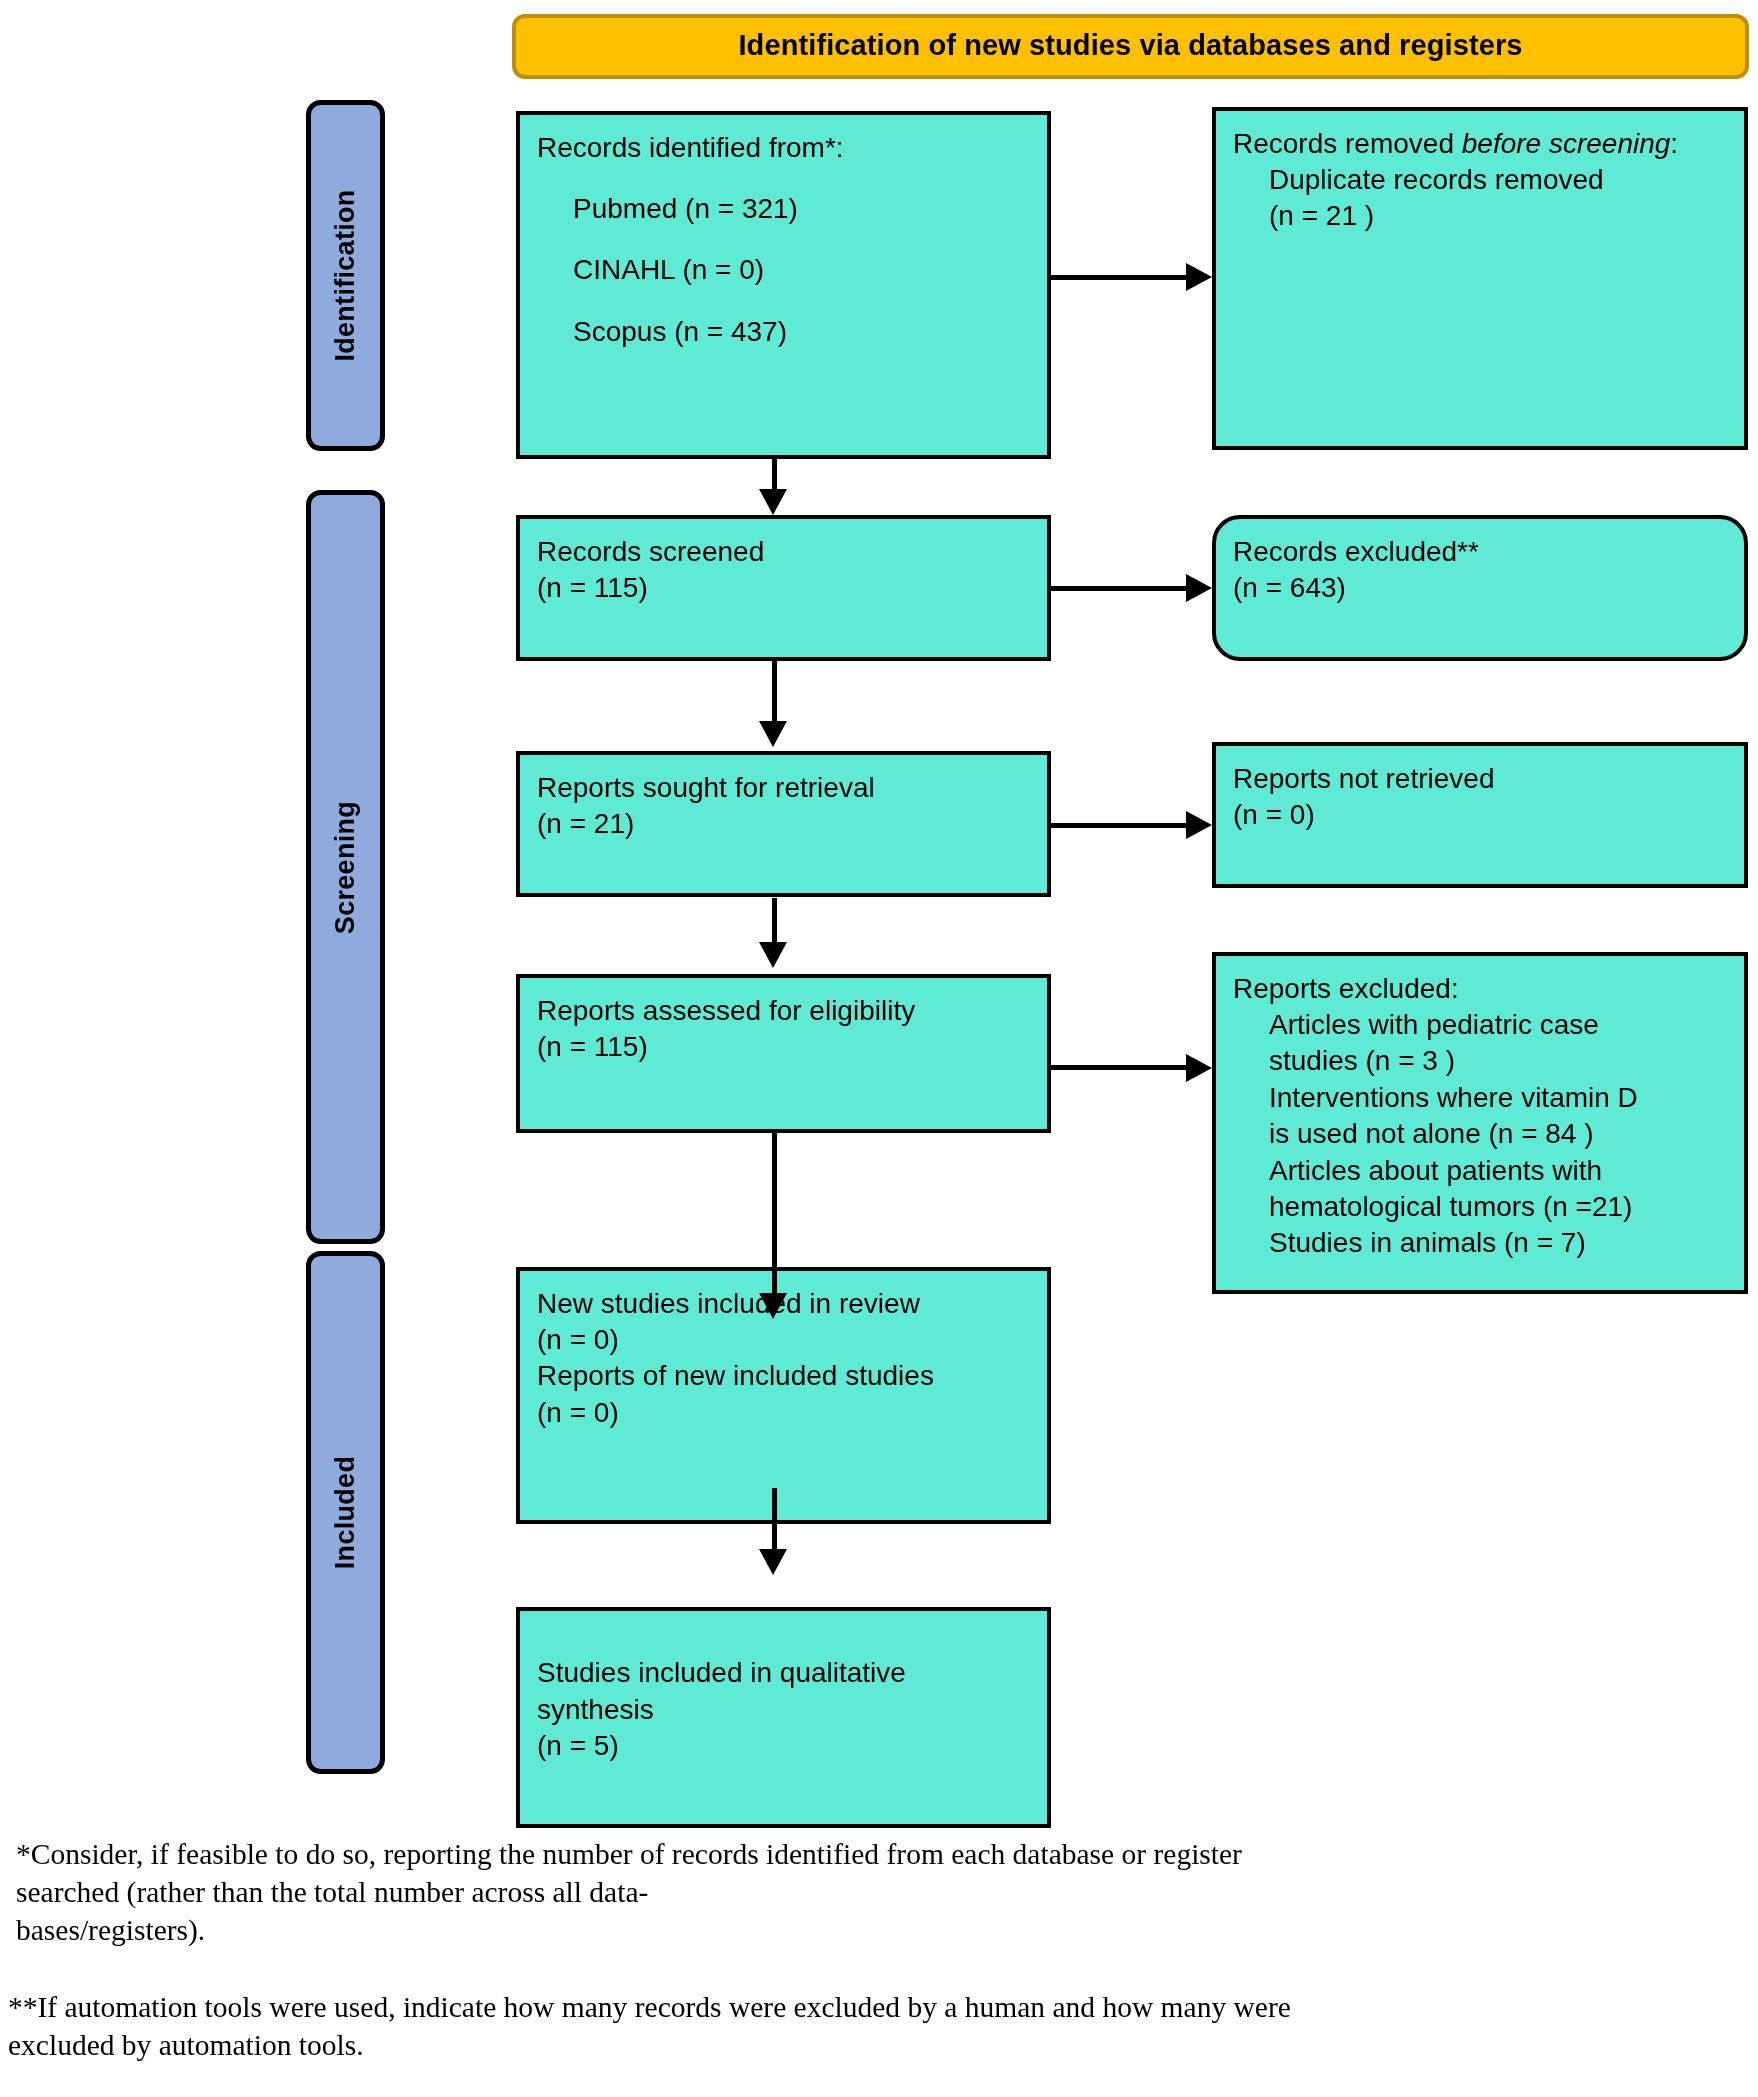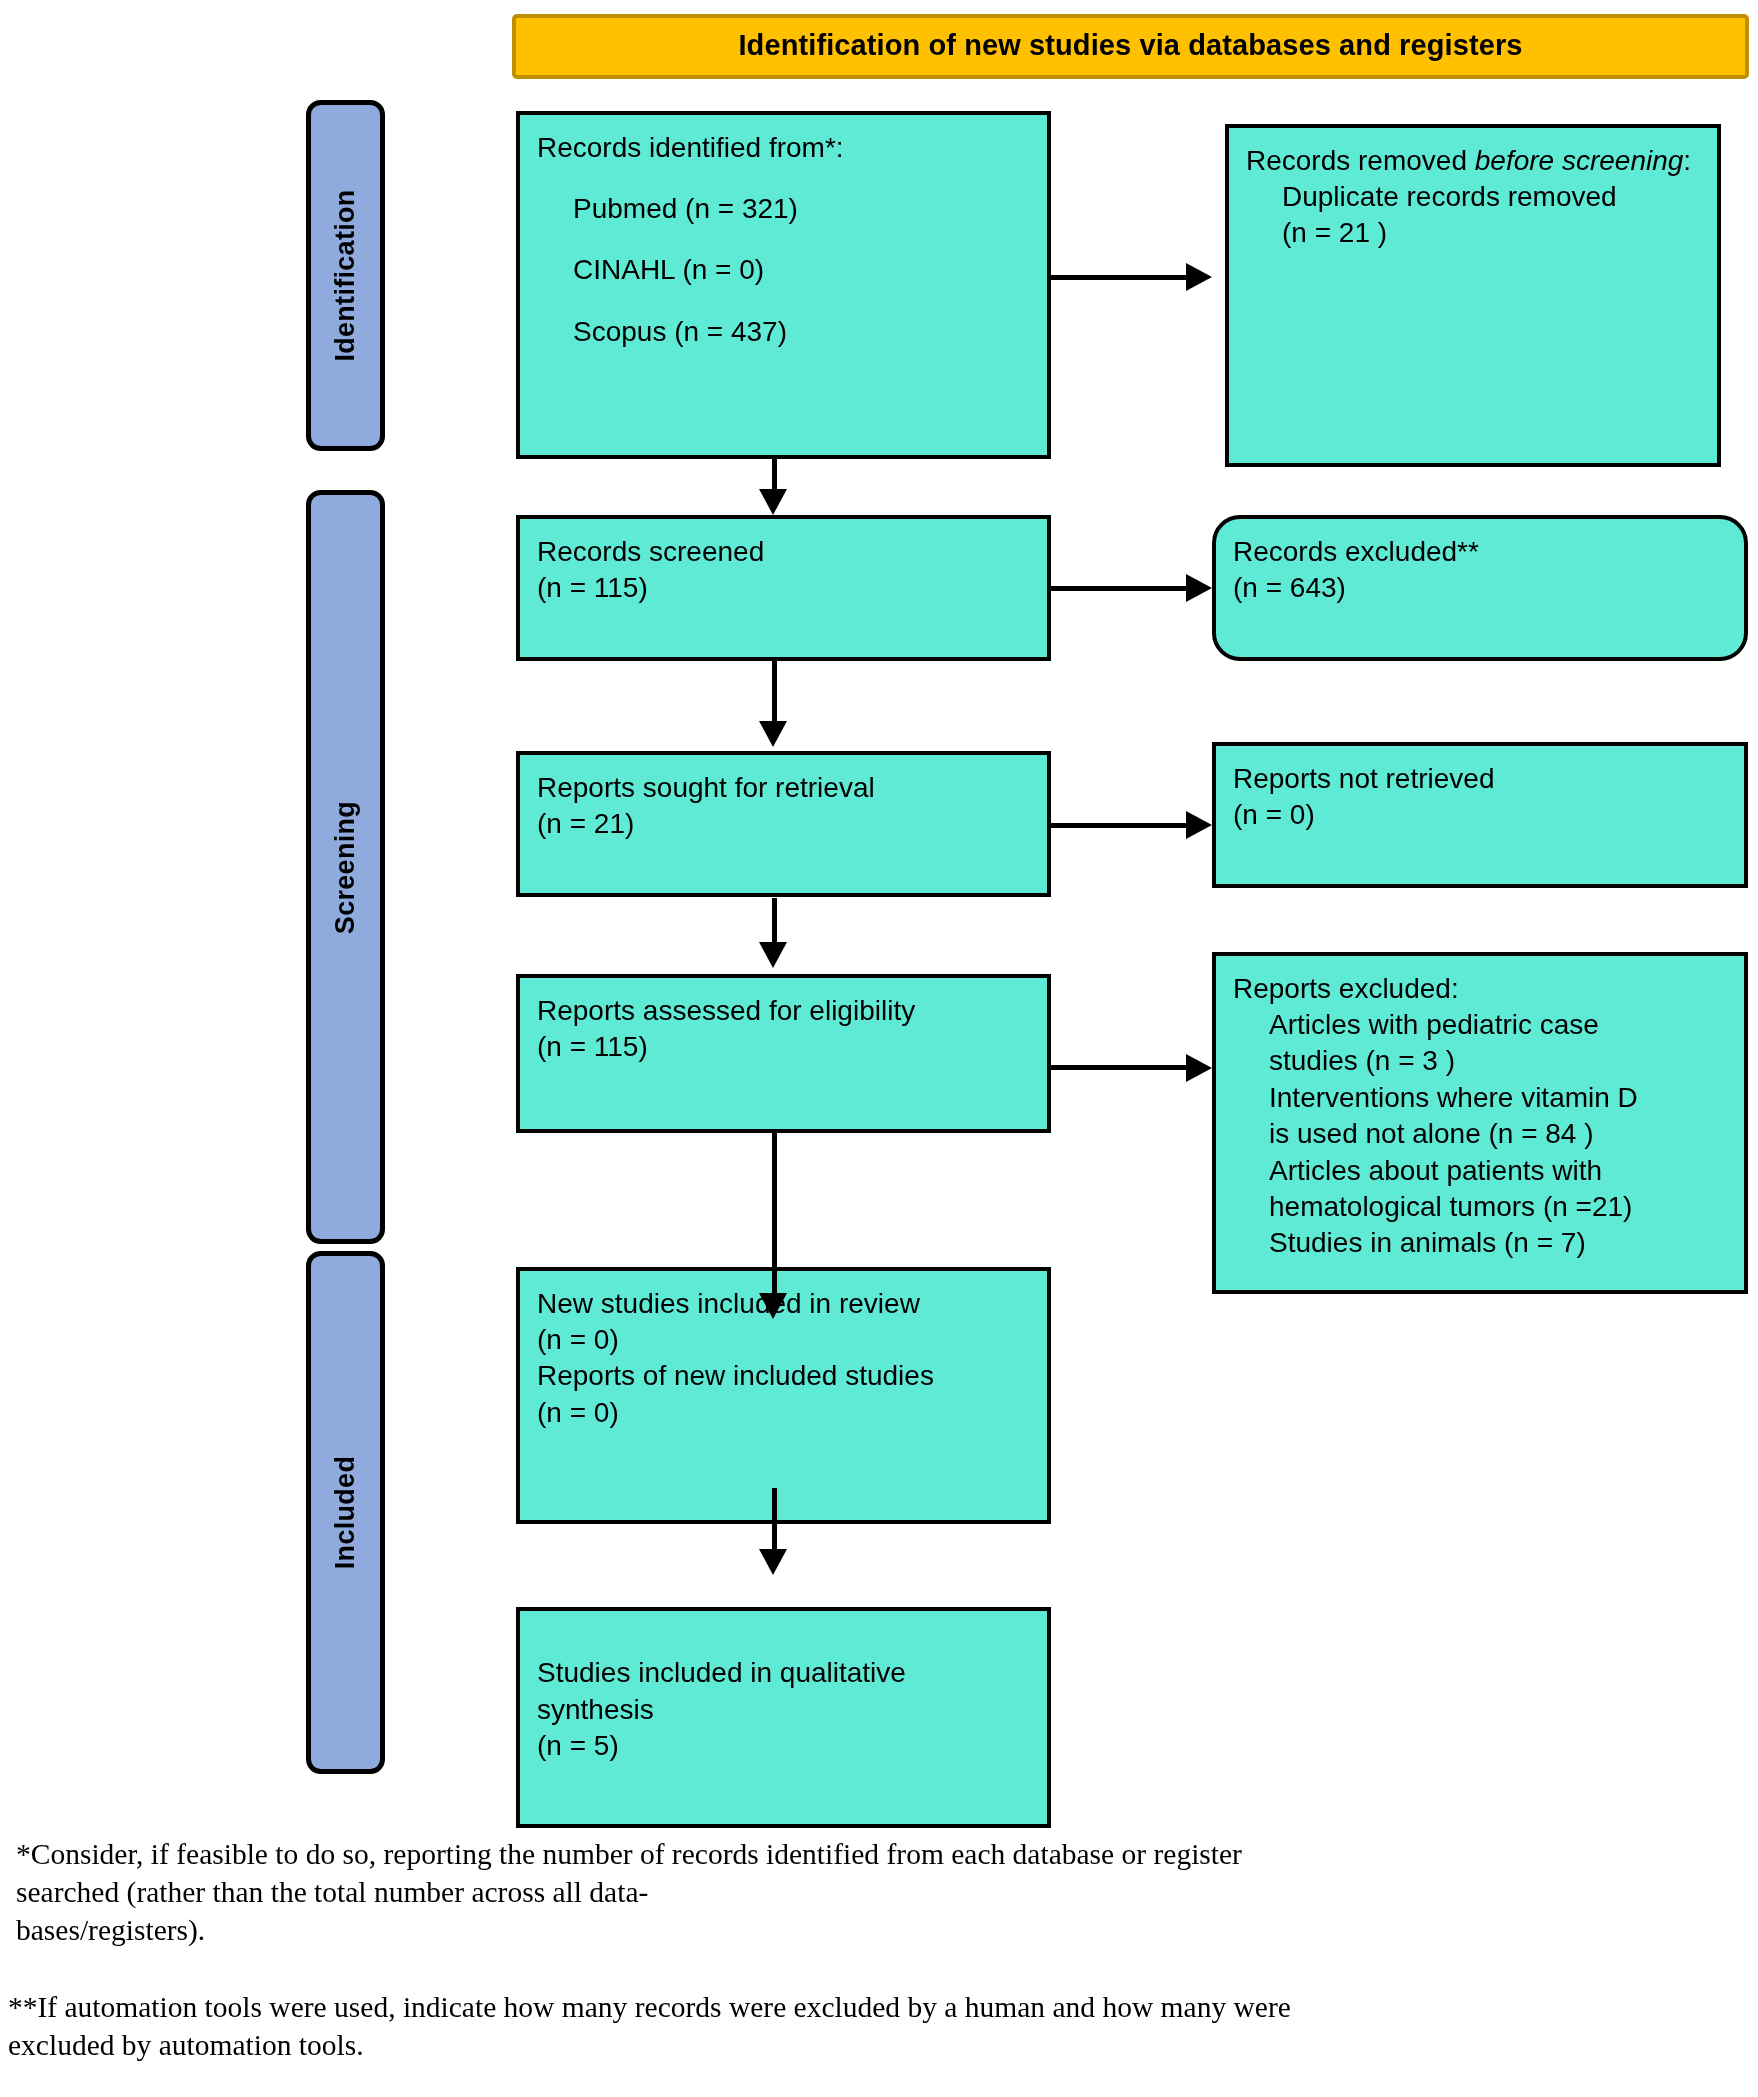--- a/index.html
+++ b/index.html
@@ -20,21 +20,21 @@
     left: 0; top: 0;
     width: 1759px;
     height: 2097px;
   }
 
   
   .phase-banner {
     position: absolute;
     background: #FFC000;
     border: 4px solid #BF8F00;
-    border-radius: 5px;
+    border-radius: 13px;
     box-sizing: border-box;
     display: flex;
     align-items: center;
     justify-content: center;
     text-align: center;
   }
   .phase-banner .banner-text {
     font-size: 29px;
     font-weight: bold;
     letter-spacing: 0.1px;
@@ -141,21 +141,21 @@
     <span class="stage-text">Included</span>
   </div>
 
   <div class="flow-box" style="left:516px; top:111px; width:535px; height:348px;">
     <div class="line">Records identified from*:</div>
     <div class="line indent gap-top">Pubmed (n = 321)</div>
     <div class="line indent gap-top">CINAHL (n = 0)</div>
     <div class="line indent gap-top">Scopus (n = 437)</div>
   </div>
 
-  <div class="flow-box" style="left:1212px; top:124px; width:496px; height:343px;margin-left:13px;">
+  <div class="flow-box" style="left:1212px; top:107px; width:536px; height:343px;">
     <div class="line"><span>Records removed </span><span class="ital">before screening</span><span>:</span></div>
     <div class="line indent">Duplicate records removed</div>
     <div class="line indent">(n = 21 )</div>
   </div>
 
   <div class="flow-box" style="left:516px; top:515px; width:535px; height:146px;">
     <div class="line">Records screened</div>
     <div class="line">(n = 115)</div>
   </div>
 

